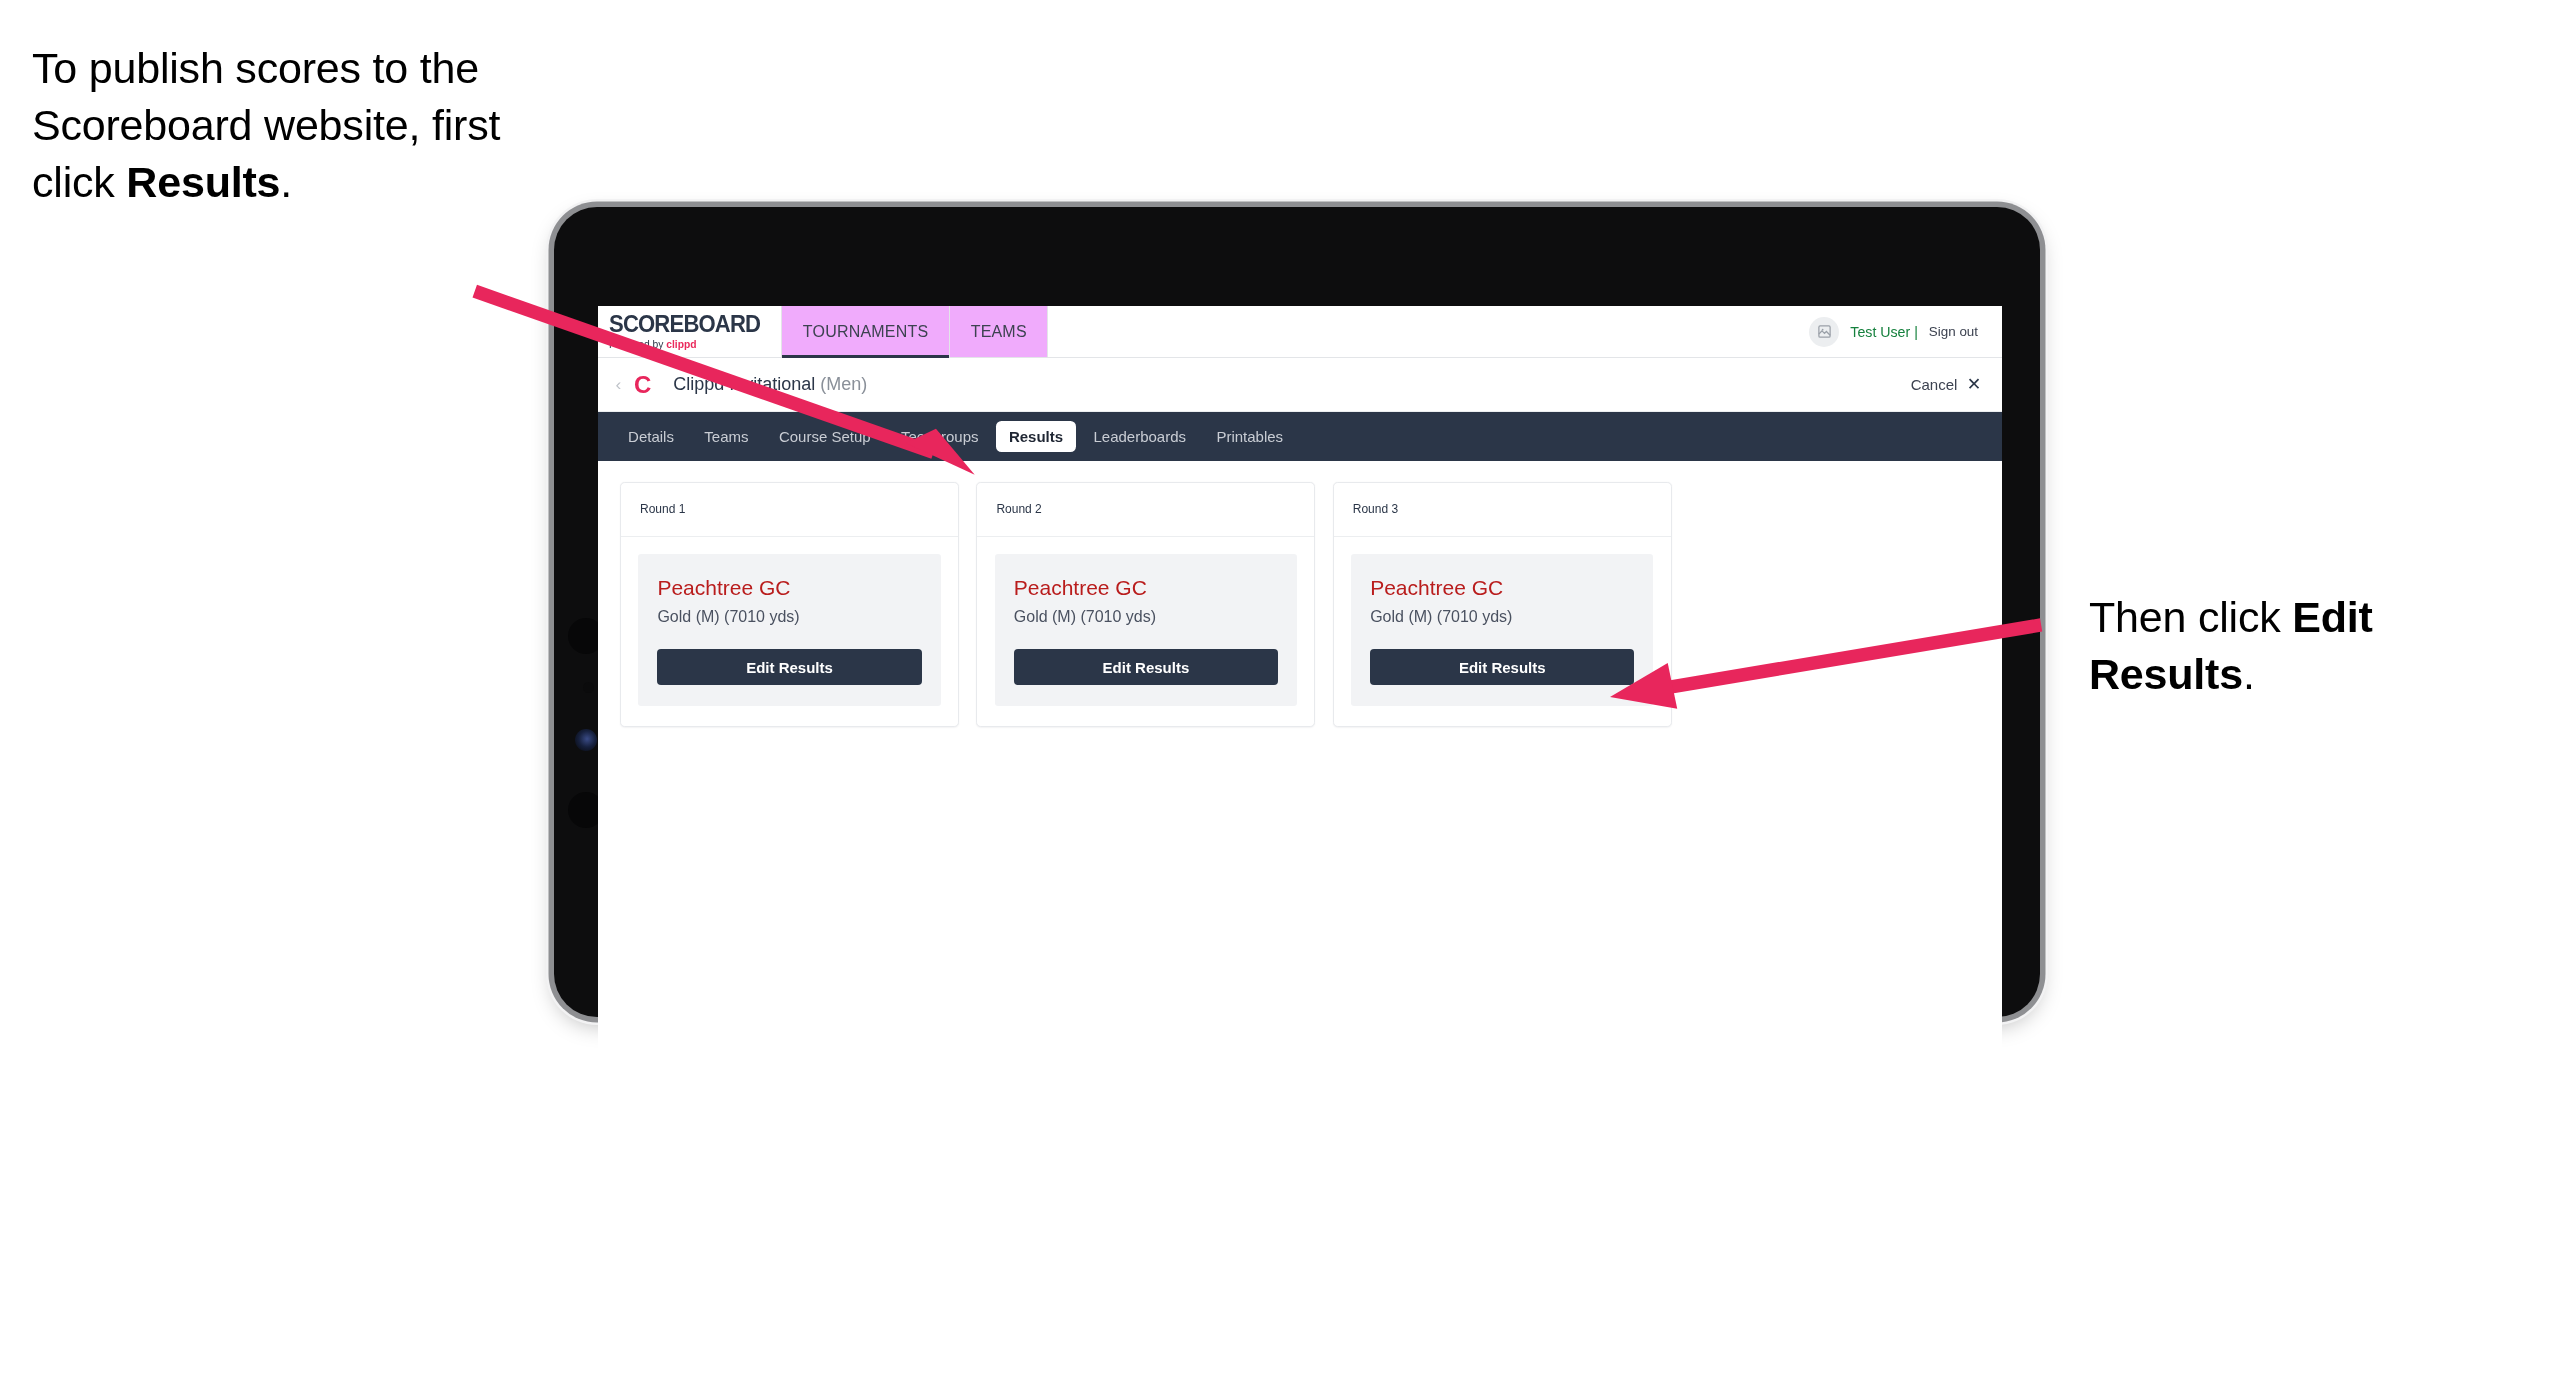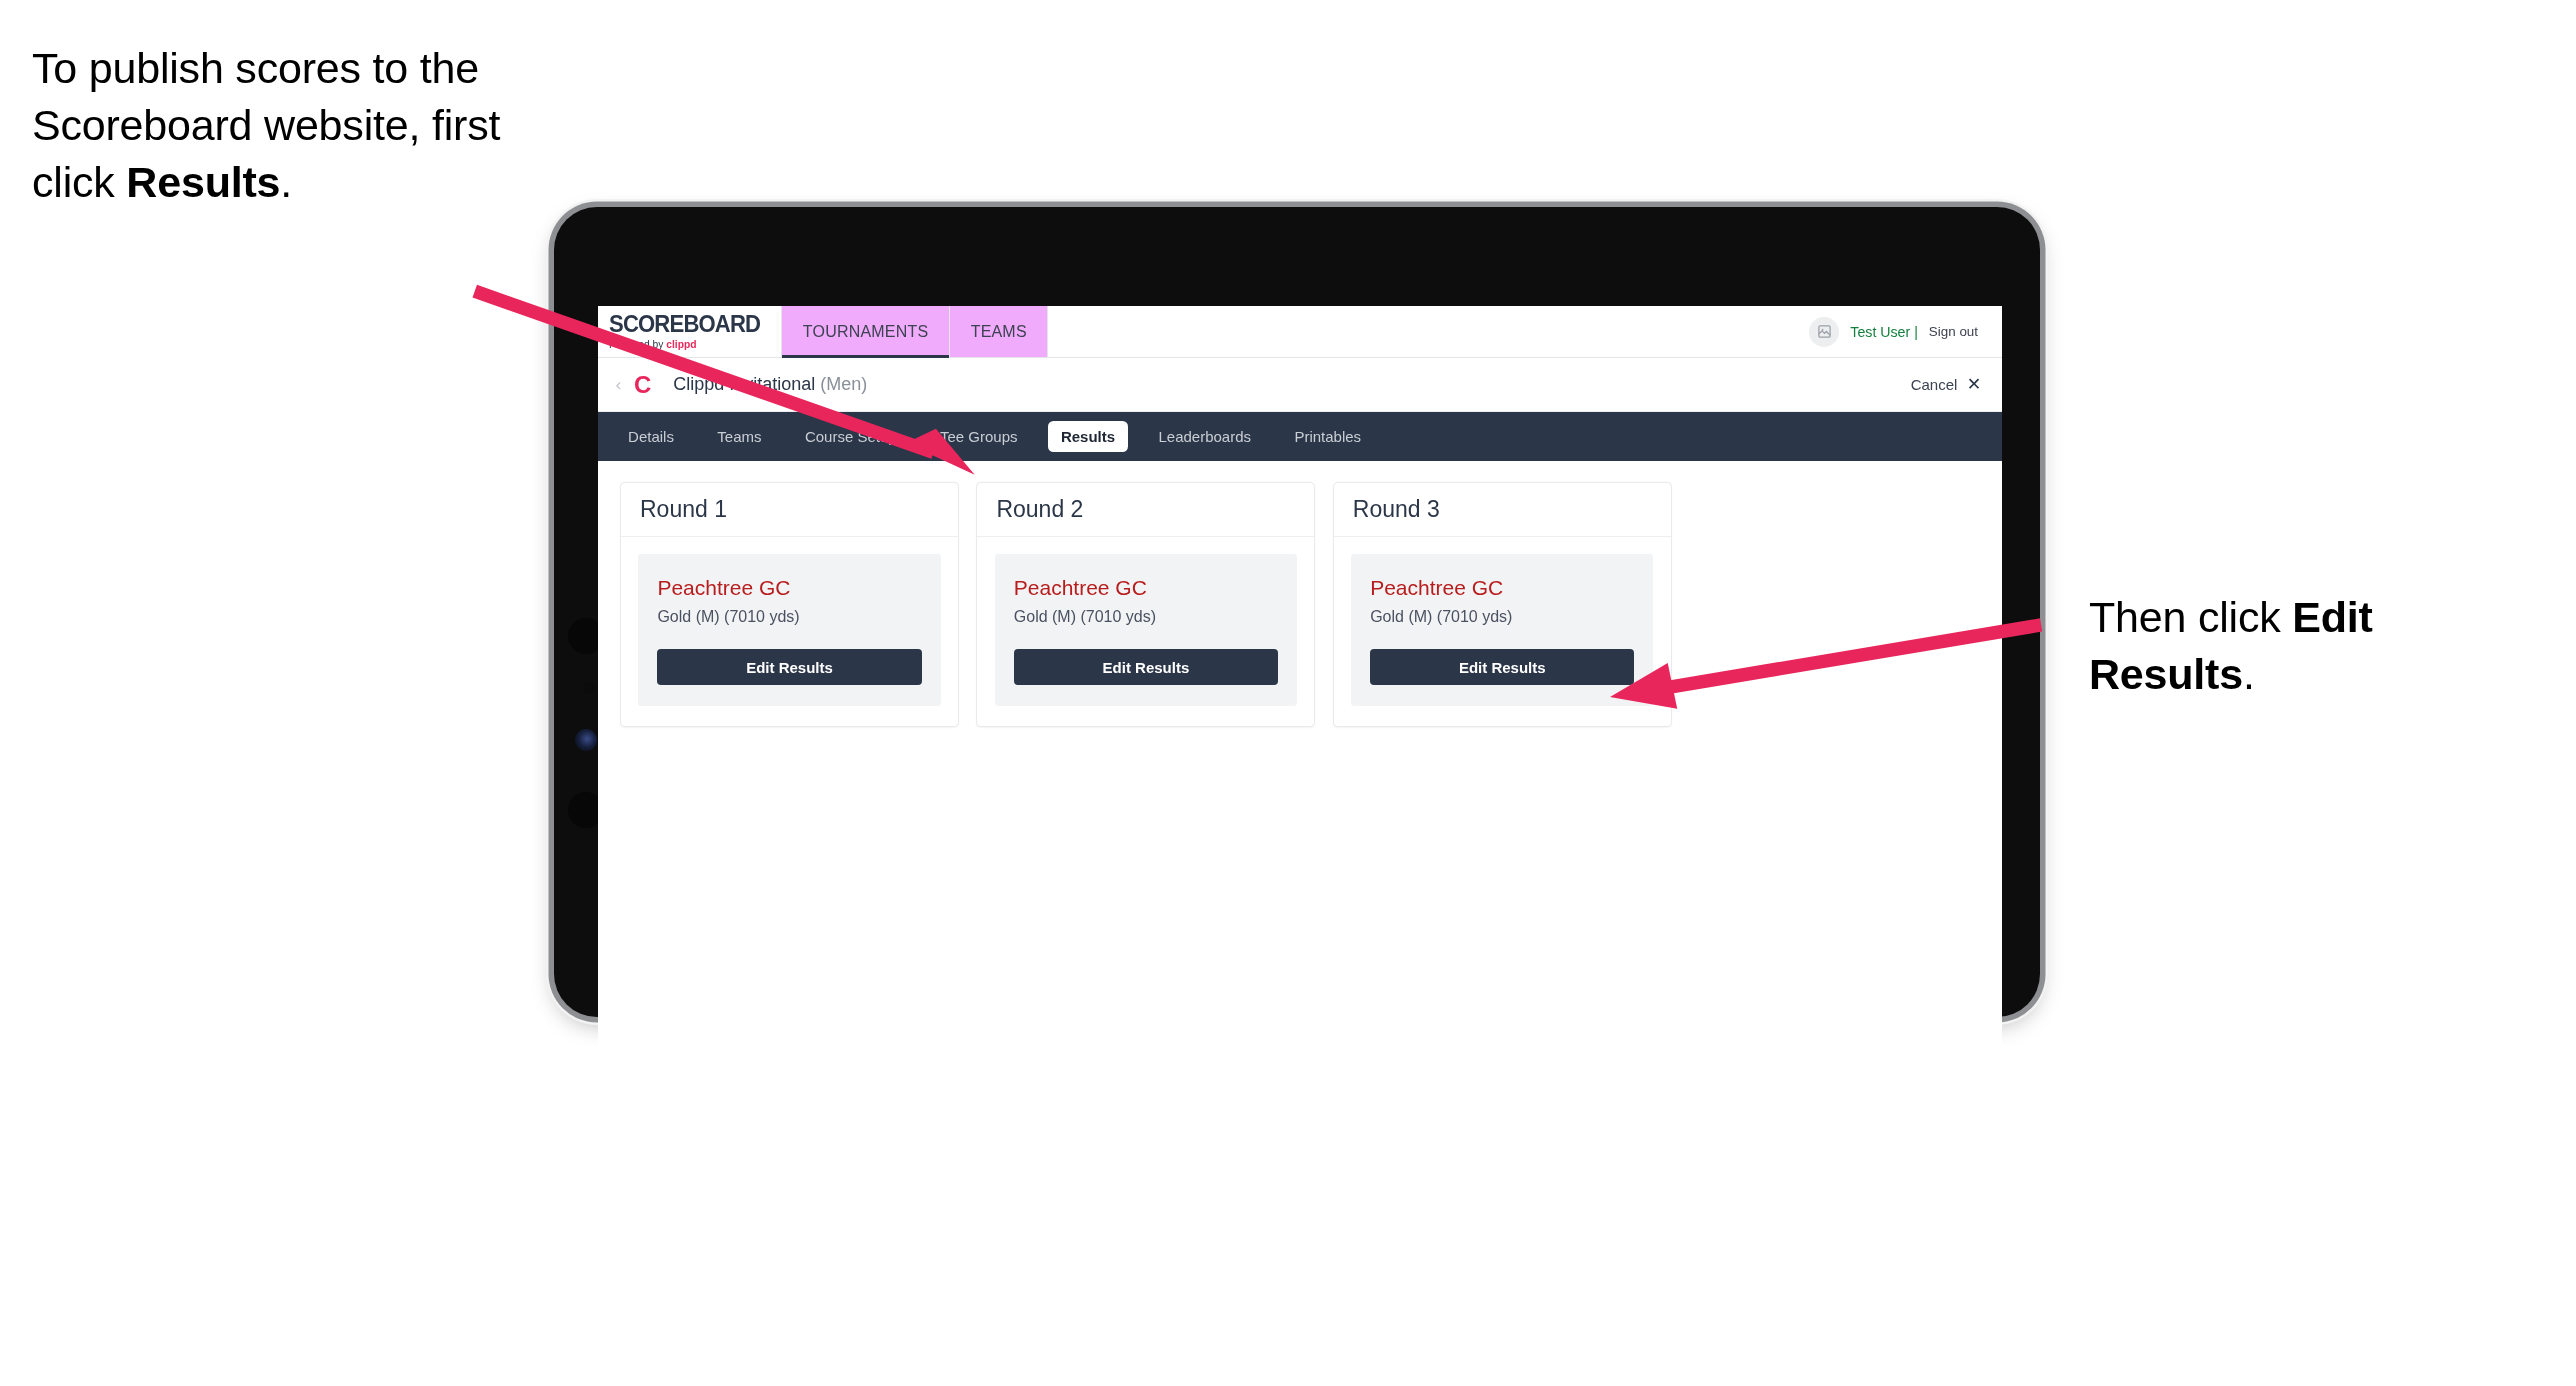--- a/index.html
+++ b/index.html
@@ -97,38 +97,38 @@
   }
   #tourney-name { font-size:18px; color:#2b3648; }
   #tourney-name .div-gender { color:#8a9099; }
   #titlerow-spacer { flex:1; }
   #cancel { display:flex; align-items:center; gap:9.5px; font-size:15px; color:#3c4250; }
   #cancel-x { font-size:17.4px; color:#2b3648; }
 
   
   #subnav {
     height: 49px; background:#2b3648; display:flex; align-items:center;
-    padding-left: 17.4px; gap: 18px;
+    padding-left: 17.4px; gap: 5px;
   }
   .subtab {
     font-size: 15px; color:#c9cdd4; padding: 7.1px 12.7px; border-radius:5.5px; white-space:nowrap;
   }
   .subtab.active { background:#ffffff; color:#1f2633; font-weight:700; }
 
   
   #body { padding: 20.6px 22px; background:#fff; height: calc(100% - 52px - 54px - 49px); }
   #rounds { display:flex; gap: 17.4px; }
   .round-card {
     width: 339px; background:#fff; border:0.8px solid #e8eaed; border-radius: 4.7px;
     box-shadow: 0 0.8px 1.6px rgba(16,24,40,.05);
     display:flex; flex-direction:column;
   }
   .round-head {
     height: 54px; display:flex; align-items:center; padding: 0 19px;
-    border-bottom: 0.8px solid #eceef0; font-size: 23px; color:#2b3648;
+    border-bottom: 0.8px solid #eceef0; font-size: 12px; color:#2b3648;
   }
   .round-body { padding: 17.4px 17.4px 20.6px; }
   .course-box { background:#f2f3f5; border-radius:3.2px; padding: 20.6px 19px 20.6px; }
   .course-name { font-size: 21px; font-weight:400; color:#b91c1c; line-height:1.25; }
   .course-tee  { font-size: 16px; color:#4a5160; margin-top: 6.3px; line-height:1.25; }
   .edit-btn {
     margin-top: 22px; height: 36px; width:100%;
     background:#2b3648; color:#ffffff; border:none; border-radius:4px;
     font-size: 15px; font-weight:700; font-family:"Liberation Sans", sans-serif;
     display:flex; align-items:center; justify-content:center;

